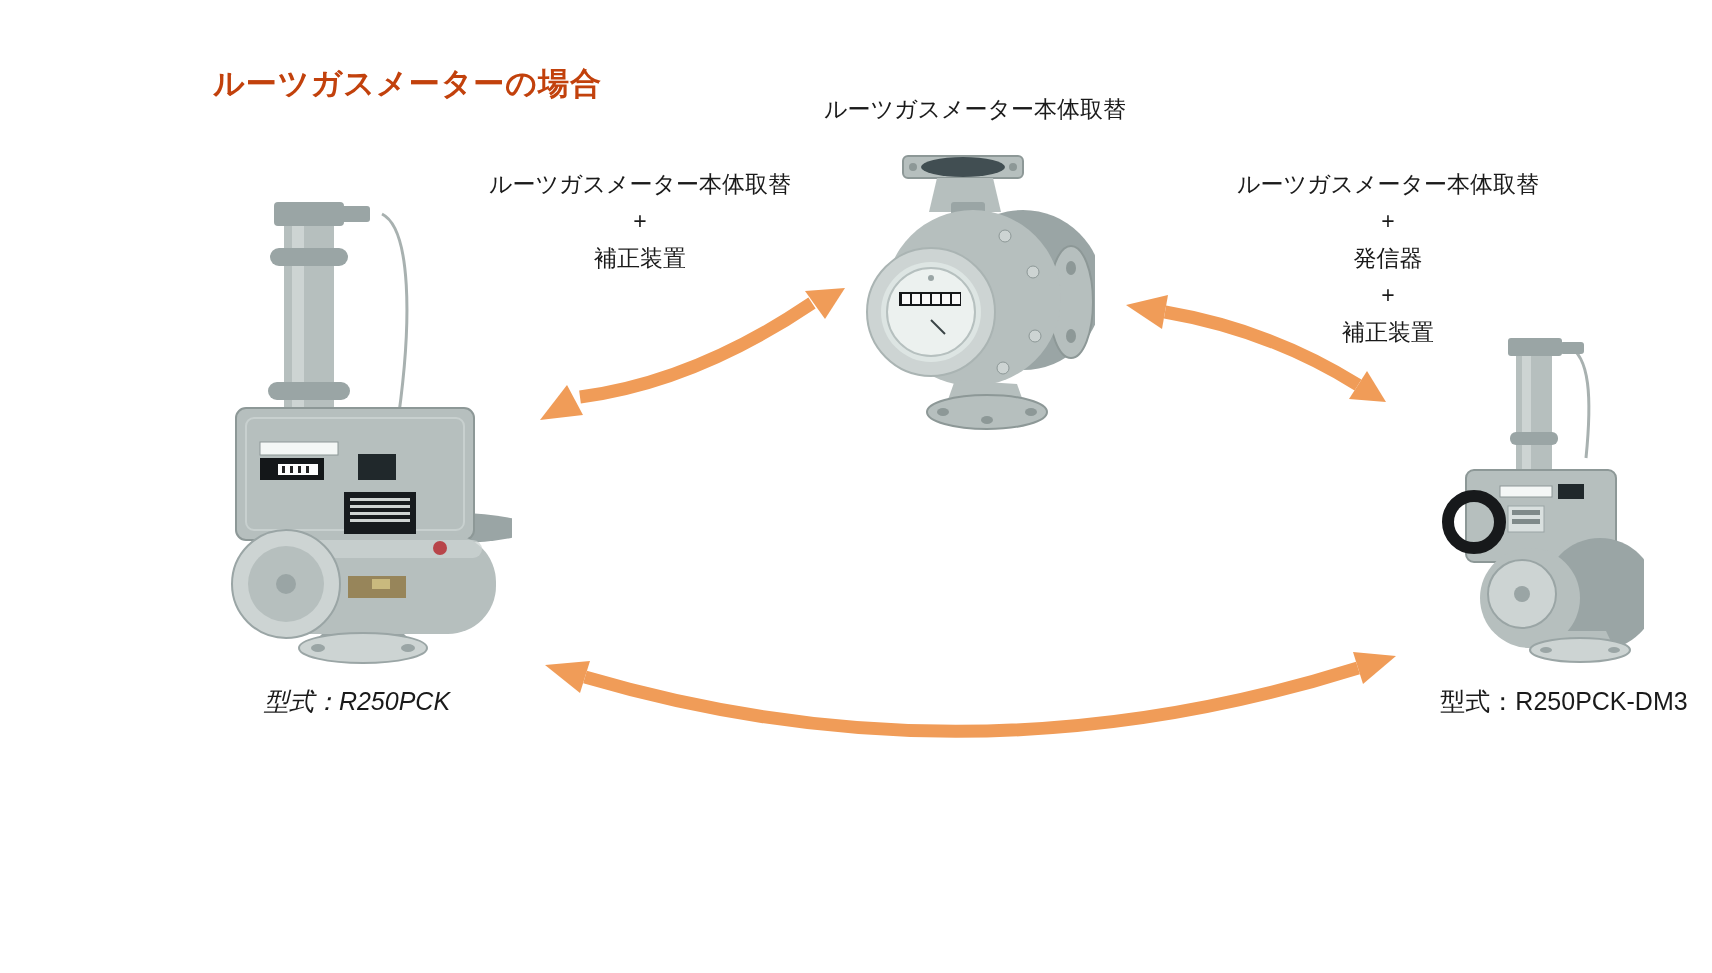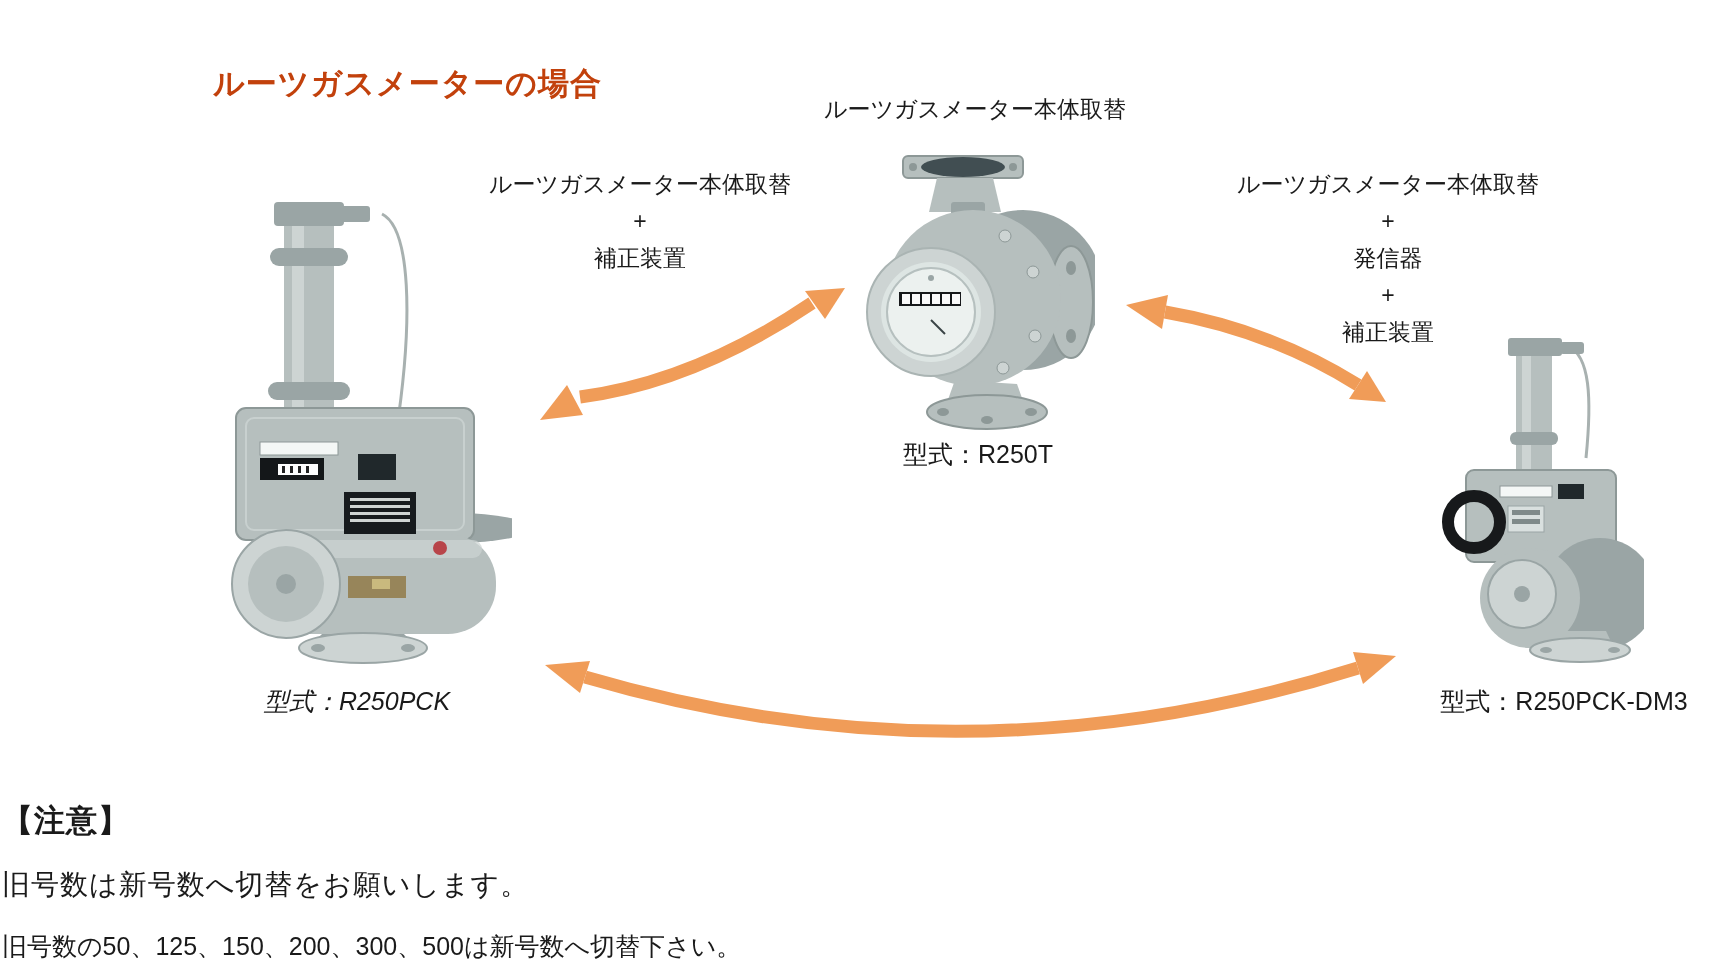--- a/index.html
+++ b/index.html
@@ -215,22 +215,16 @@
     <circle cx="92" cy="262" r="50" fill="#b6bfbe"></circle>
     <circle cx="84" cy="258" r="34" fill="#cdd4d3" stroke="#9aa5a5" stroke-width="2"></circle>
     <circle cx="84" cy="258" r="8" fill="#9aa5a5"></circle>
     <polygon points="118,295 168,295 176,312 108,312" fill="#b6bfbe"></polygon>
     <ellipse cx="142" cy="314" rx="50" ry="12" fill="#cdd4d3" stroke="#9aa5a5" stroke-width="2"></ellipse>
     <ellipse cx="108" cy="314" rx="6" ry="3" fill="#9aa5a5"></ellipse>
     <ellipse cx="176" cy="314" rx="6" ry="3" fill="#9aa5a5"></ellipse>
   </svg>
 
   <div class="model-label left">型式：R250PCK</div>
-  <div class="model-label center">型式：R250T</div>
   <div class="model-label right">型式：R250PCK-DM3</div>
 
-  <div class="notes">
-    <div class="notes-heading">【注意】</div>
-    <div class="notes-line1">旧号数は新号数へ切替をお願いします。</div>
-    <div class="notes-line2">旧号数の50、125、150、200、300、500は新号数へ切替下さい。</div>
-  </div>
 
 </div>
 
 </body></html>

